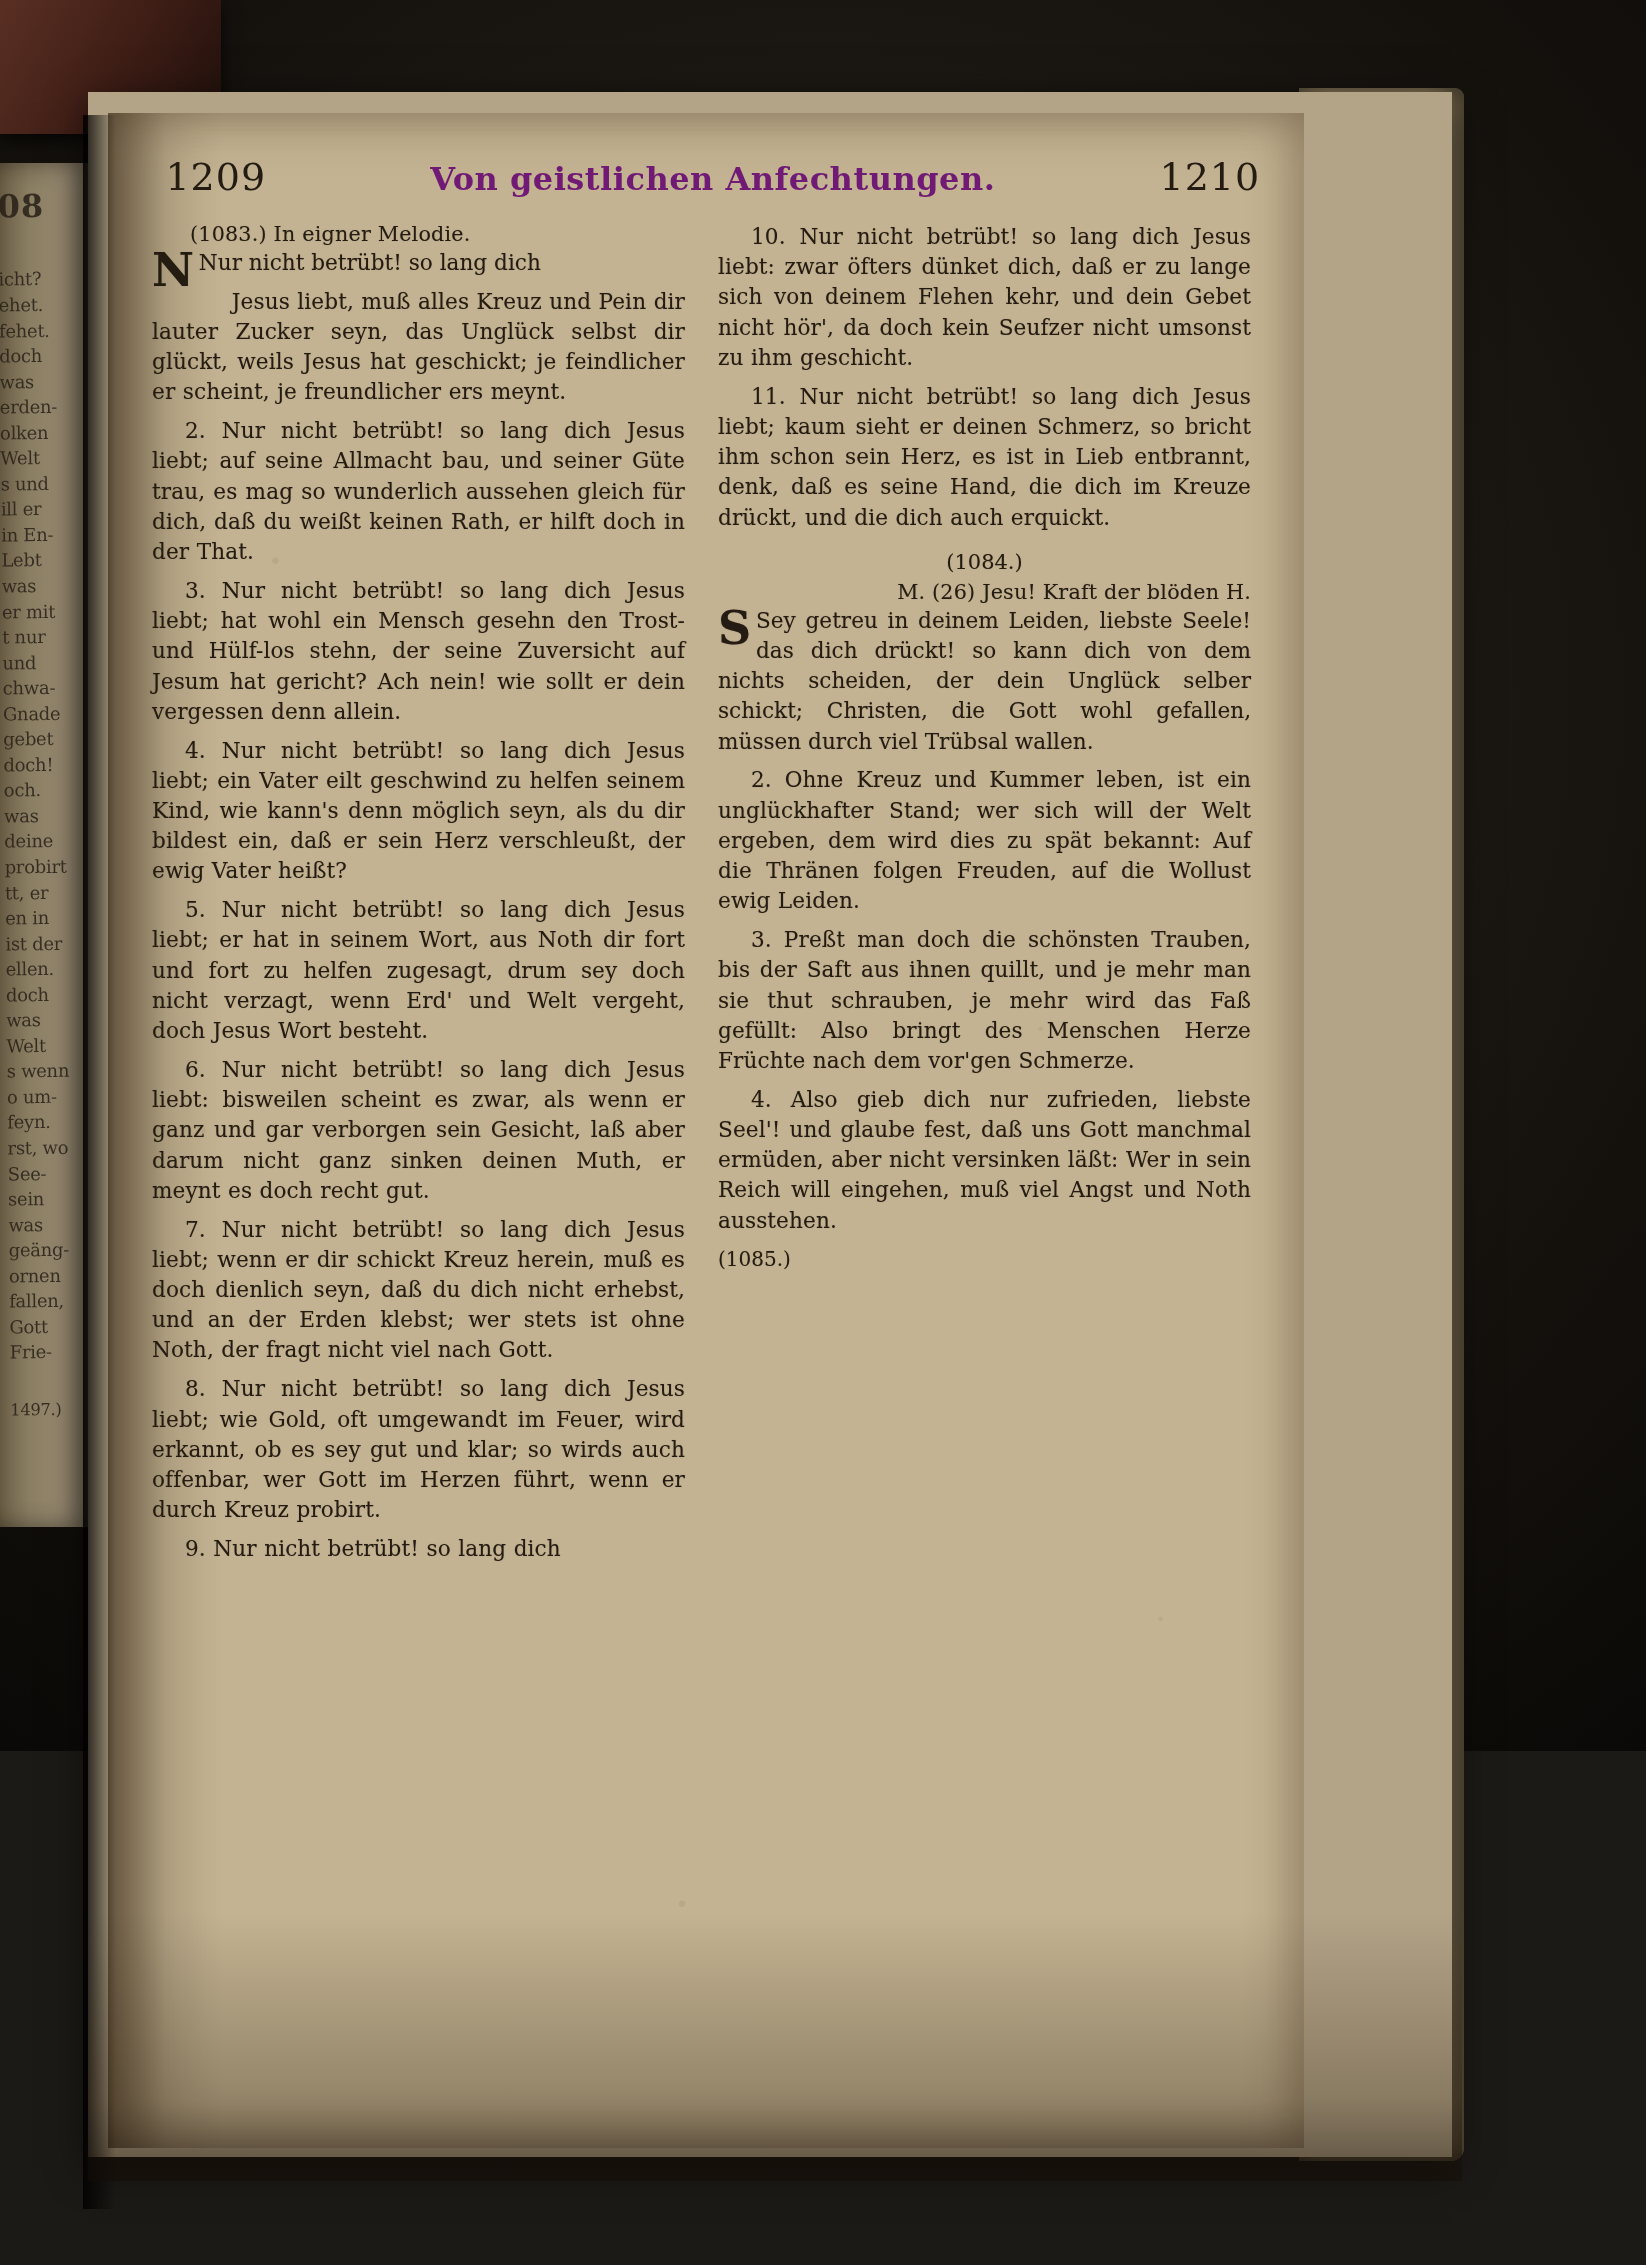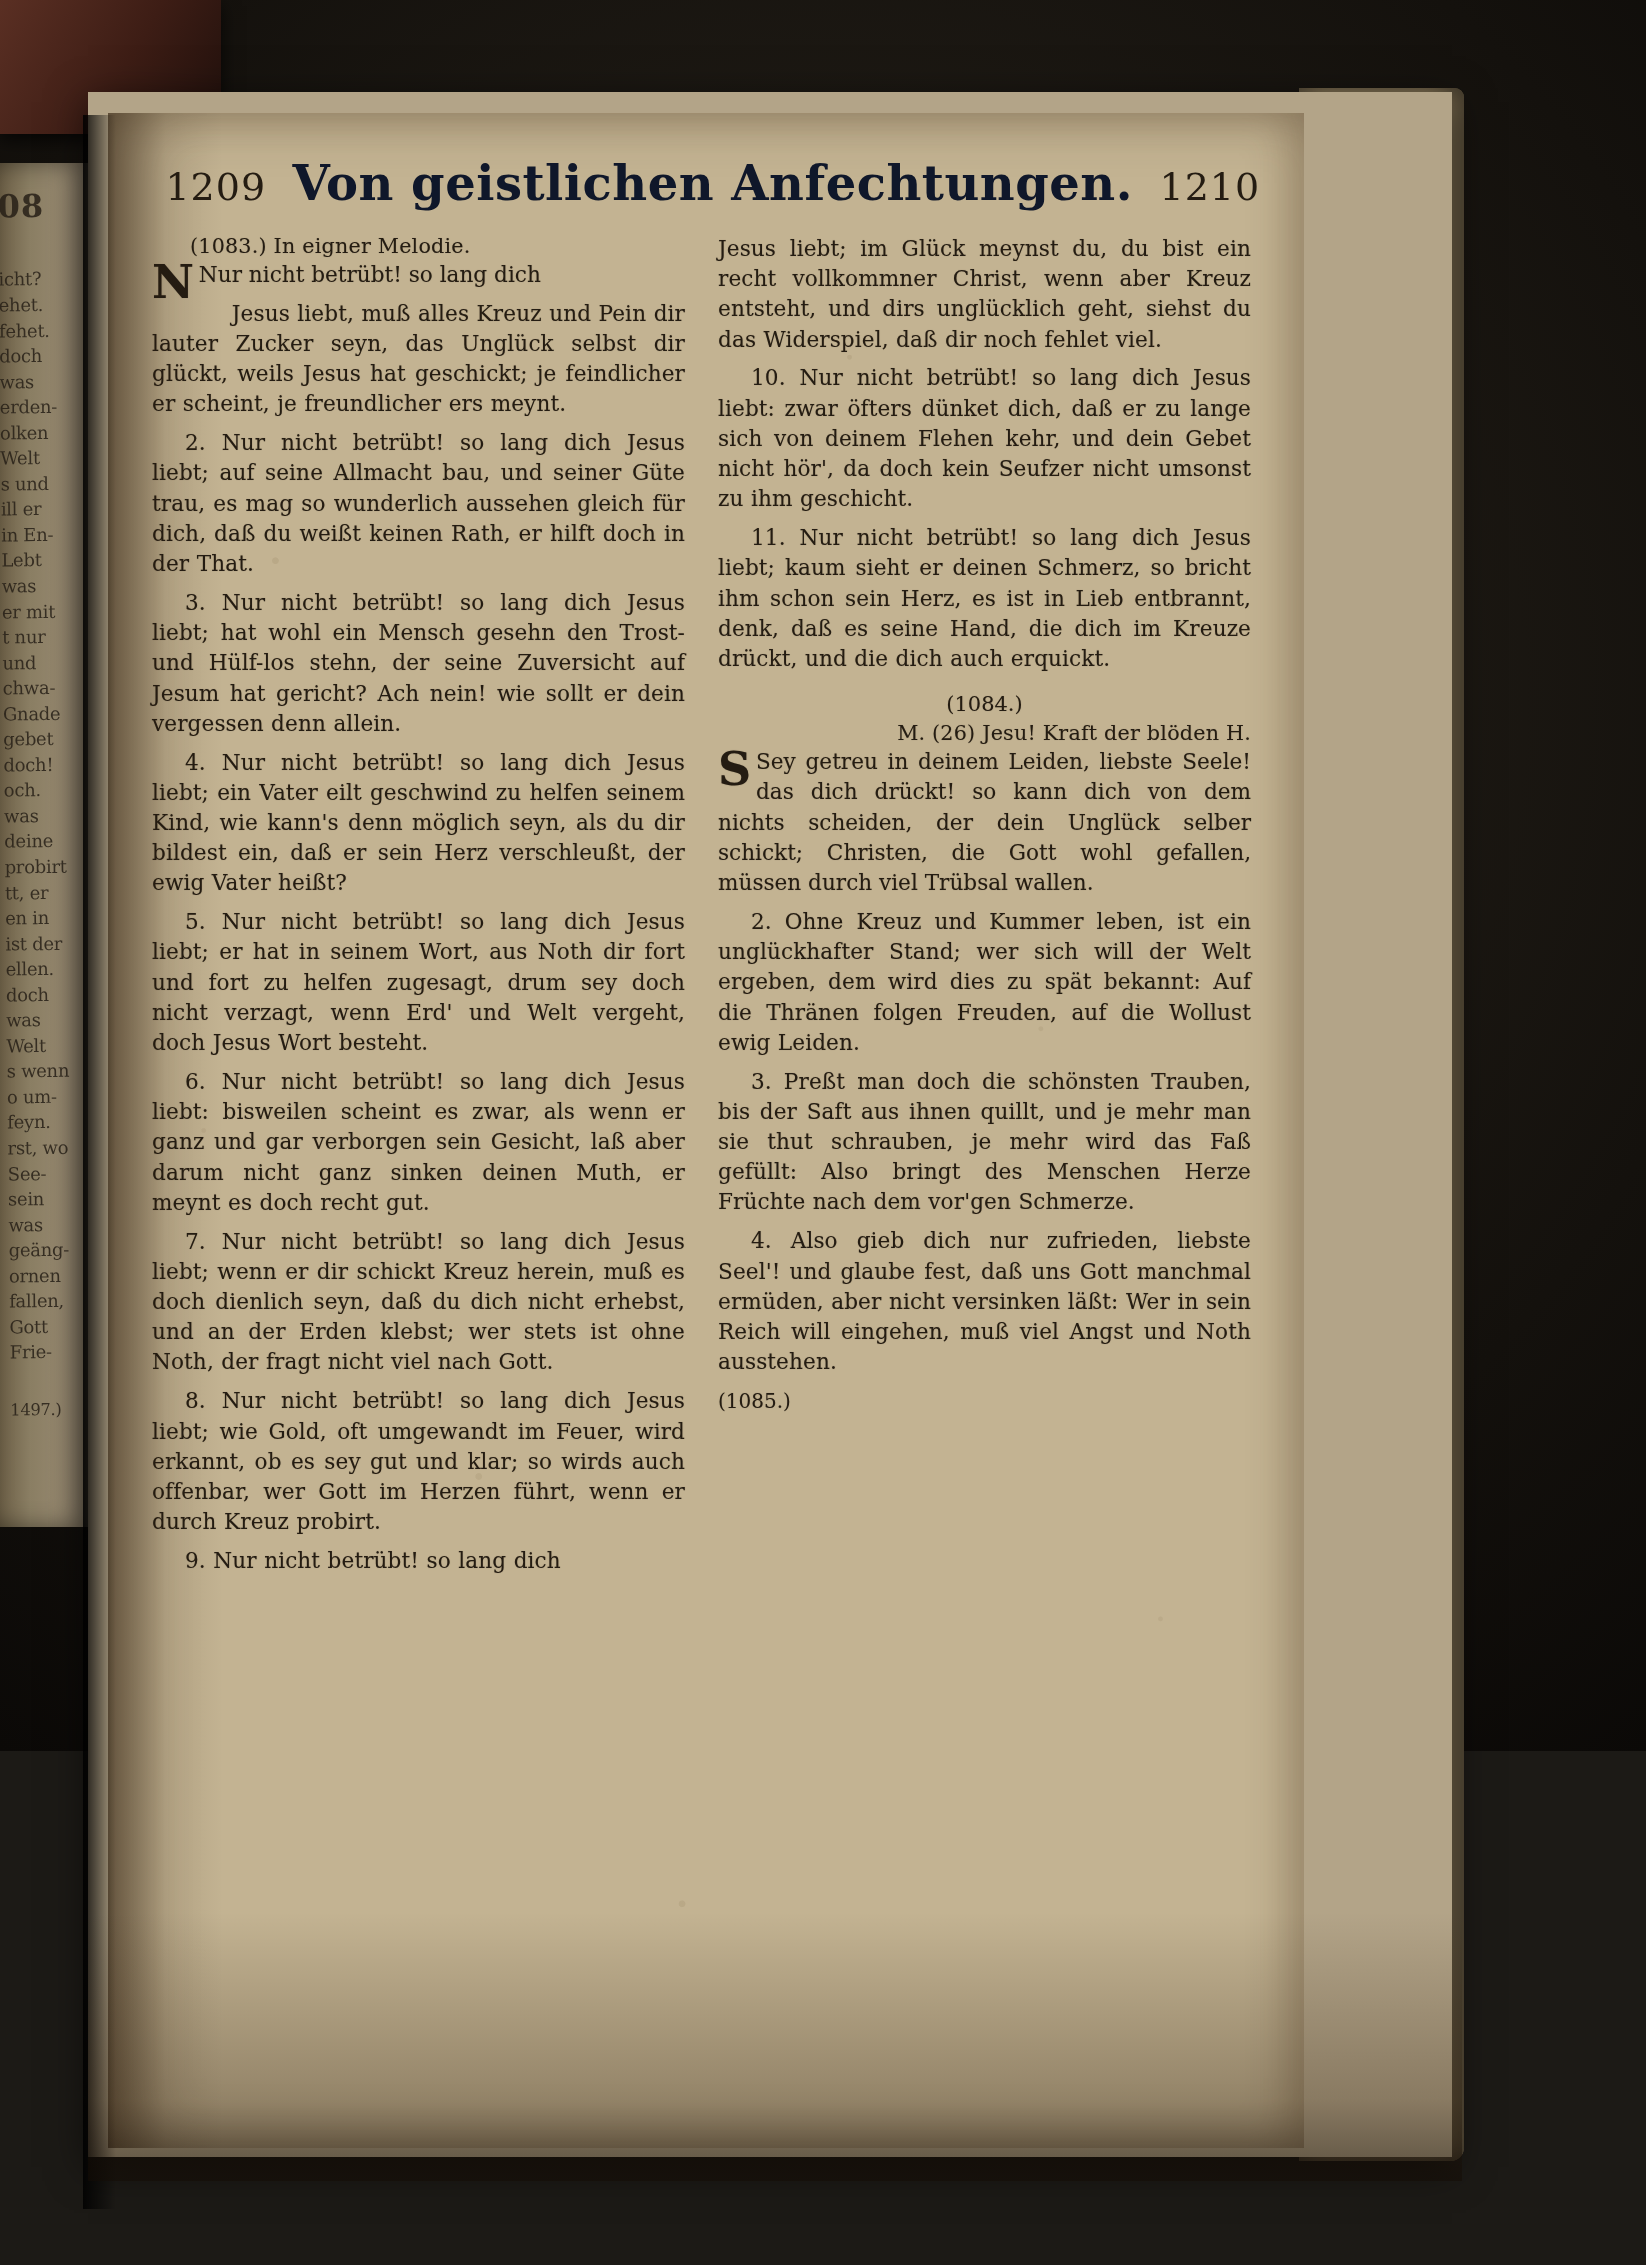--- a/index.html
+++ b/index.html
@@ -157,25 +157,25 @@
     padding: 0 5.8px 0 13.4px;
     margin-bottom: 23px;
   }
   .folio {
     font-size: 38px;
     letter-spacing: 1px;
     font-family: "DejaVu Serif", serif;
     color: #241c12;
   }
   #head-title {
-    font-size: 48px;
+    font-size: 32px;
     font-weight: bold;
     letter-spacing: 0.5px;
     font-family: "DejaVu Serif", serif;
-    color: #0f172a;
+    color: #701a75;
   }
 
   
   #columns {
     display: flex;
     gap: 33px;
   }
   .col {
     width: 533px;
   }
@@ -357,21 +357,20 @@
           <p class="stanza indent">5. Nur nicht betrübt! so lang dich Jesus liebt; er hat in seinem Wort, aus Noth dir fort und fort zu helfen zugesagt, drum sey doch nicht verzagt, wenn Erd' und Welt vergeht, doch Jesus Wort besteht.</p>
           <p class="stanza indent">6. Nur nicht betrübt! so lang dich Jesus liebt: bisweilen scheint es zwar, als wenn er ganz und gar verborgen sein Gesicht, laß aber darum nicht ganz sinken deinen Muth, er meynt es doch recht gut.</p>
           <p class="stanza indent">7. Nur nicht betrübt!  so lang dich Jesus liebt; wenn er dir schickt Kreuz herein, muß es doch dienlich seyn, daß du dich nicht erhebst, und an der Erden klebst; wer stets ist ohne Noth, der fragt nicht viel nach Gott.</p>
           <p class="stanza indent">8. Nur nicht betrübt! so lang dich Jesus liebt; wie Gold, oft umgewandt im Feuer, wird erkannt, ob es sey gut und klar; so wirds auch offenbar, wer Gott im Herzen führt, wenn er durch Kreuz probirt.</p>
           <p class="stanza indent">9. Nur nicht betrübt! so lang dich</p>
 
         </div>
 
         <div class="col">
 
-          <p class="stanza">Jesus liebt; im Glück meynst du, du bist ein recht vollkommner Christ, wenn aber Kreuz entsteht, und dirs unglücklich geht, siehst du das Widerspiel, daß dir noch fehlet viel.</p>
           <p class="stanza indent">10. Nur nicht betrübt! so lang dich Jesus liebt: zwar öfters dünket dich, daß er zu lange sich von deinem Flehen kehr, und dein Gebet nicht hör', da doch kein Seufzer nicht umsonst zu ihm geschicht.</p>
           <p class="stanza indent">11. Nur nicht betrübt! so lang dich Jesus liebt; kaum sieht er deinen Schmerz, so bricht ihm schon sein Herz, es ist in Lieb entbrannt, denk, daß es seine Hand, die dich im Kreuze drückt, und die dich auch erquickt.</p>
 
           <div class="section-num">(1084.)</div>
           <div class="hymn-caption">M. (26) Jesu! Kraft der blöden H.</div>
 
           <div class="dropcap-para">
             <span class="dropcap">S</span>
             <span>Sey getreu in deinem Leiden,</span>
             <span>liebste Seele! das dich drückt! so kann dich von dem nichts scheiden, der dein Unglück selber schickt; Christen, die Gott wohl gefallen, müssen durch viel Trübsal wallen.</span>

